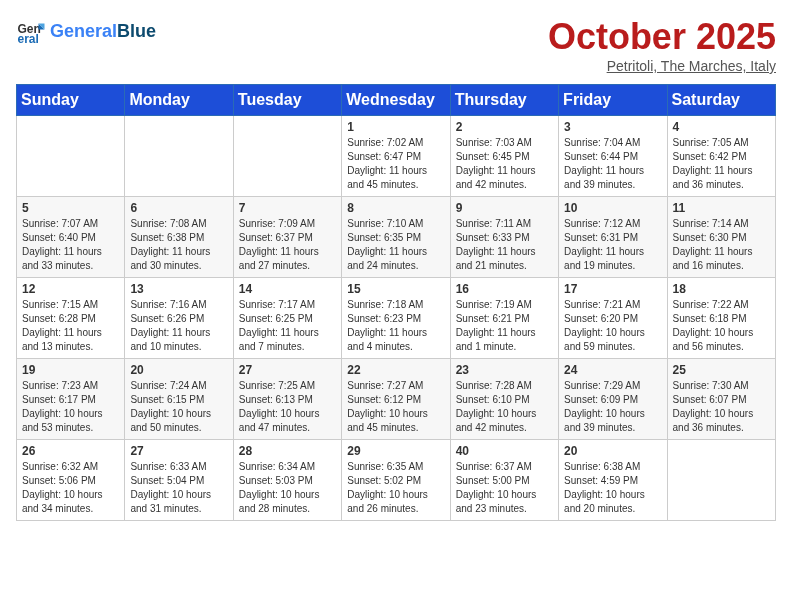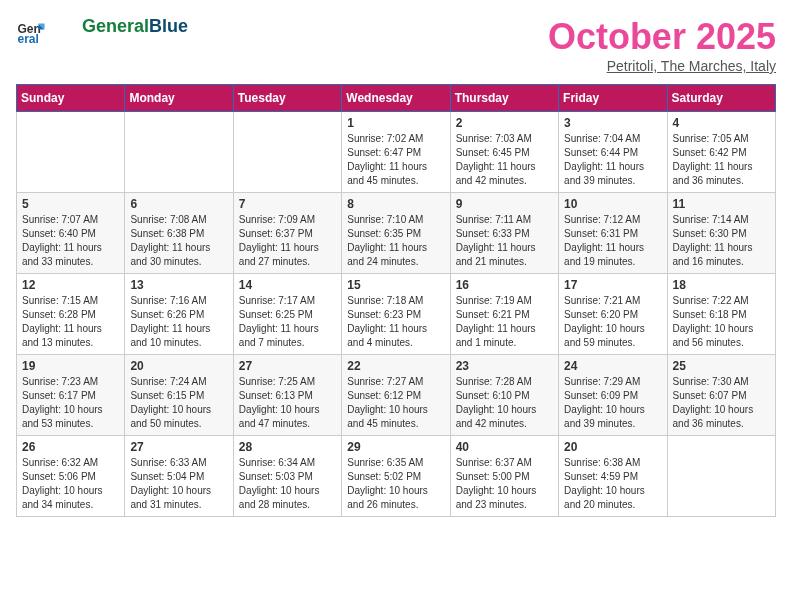--- a/index.html
+++ b/index.html
@@ -11,55 +11,54 @@
       padding: 16px;
     }
     .header {
       display: flex;
       justify-content: space-between;
       align-items: flex-start;
       margin-bottom: 10px;
     }
     .logo {
       display: flex;
-      align-items: flex-start;
+      align-items: center;
       font-size: 18px;
       font-weight: bold;
-      gap: 32px;
-    }
-    .logo-general { color: #15803d; }
+    }
+    .logo-general { color: #3b82f6; }
     .logo-blue { color: #0c4a6e; }
     .logo-icon {
       width: 30px;
       height: 30px;
       margin-right: 4px;
     }
     .title-block {
       text-align: right;
     }
     .month-title {
       font-size: 36px;
       font-weight: bold;
-      color: #ec4899;
+      color: #b91c1c;
       margin-left: 32px;
     }
     .subtitle {
       font-size: 14px;
       color: #555;
       text-decoration: underline;
     }
     .calendar {
       width: 100%;
       border-collapse: collapse;
       border: 1px solid #ccc;
     }
     .calendar th {
-      background: #be185d;
+      background: #1d4ed8;
       color: #fff;
-      font-size: 12px;
+      font-size: 16px;
       padding: 6px 4px;
       text-align: left;
       border: 1px solid #2a6bb5;
     }
     .calendar td {
       vertical-align: top;
       padding: 4px 5px;
       border: 1px solid #ccc;
       font-size: 10px;
       color: #333;

